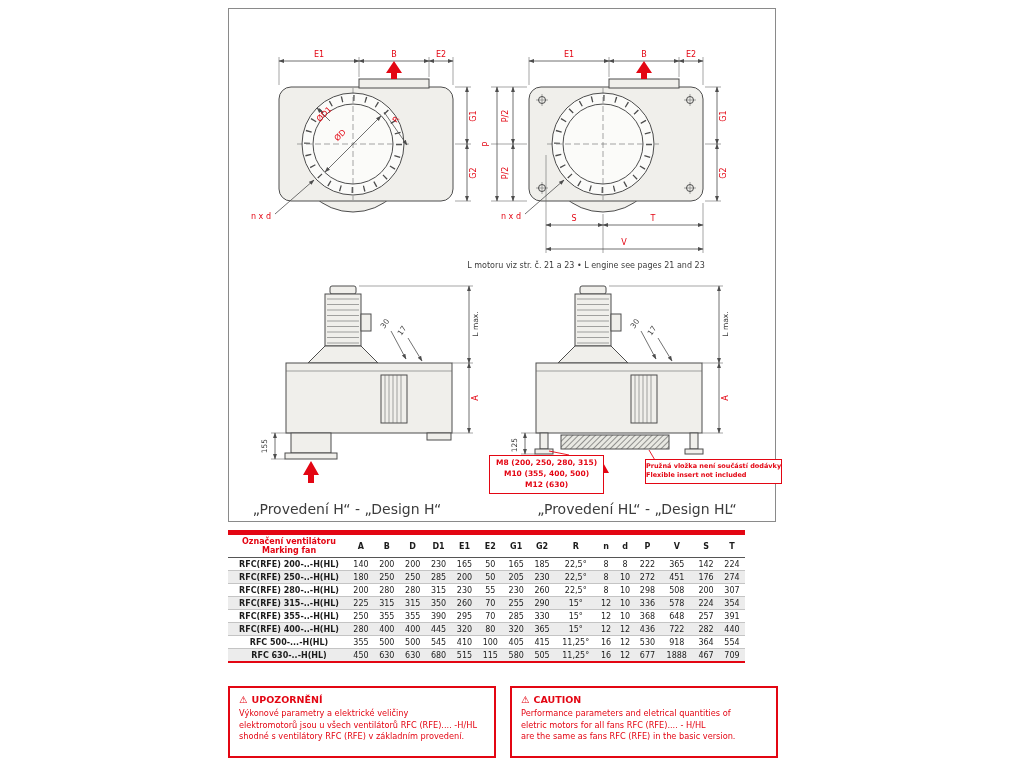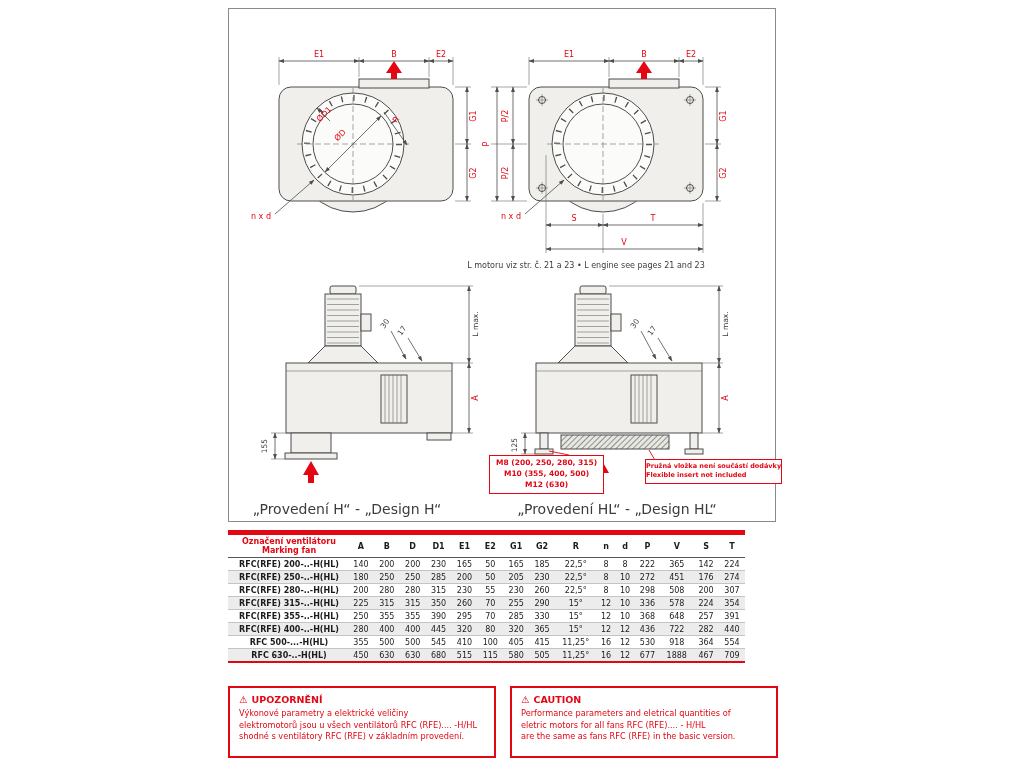--- a/index.html
+++ b/index.html
@@ -5,21 +5,21 @@
   * { margin:0; padding:0; box-sizing:border-box; }
   html,body { width:1024px; height:768px; background:#ffffff; font-family:"DejaVu Sans", sans-serif; }
   .page { position:relative; width:1024px; height:768px; background:#fff; overflow:hidden; }
 
   
   .drawing-panel { position:absolute; left:228px; top:8px; width:548px; height:514px; border:1px solid #8a8a8a; background:#fff; }
   .note { position:absolute; left:10px; top:6px; font-size:8.5px; color:#3c3c3c; line-height:1.5; }
   .engine-note { position:absolute; left:357px; top:252px; transform:translateX(-50%); white-space:nowrap; font-size:8px; color:#3c3c3c; }
   .design-label { position:absolute; top:492px; transform:translateX(-50%); font-size:14px; color:#3c3c3c; white-space:nowrap; }
   .design-label.h { left:118px; }
-  .design-label.hl { left:388px;text-align:right; }
+  .design-label.hl { left:408px;text-align:right; }
   .m-note { position:absolute; left:260px; top:446px; border:1px solid #e30613; background:#fff; color:#e30613; font-weight:bold; font-size:7.5px; line-height:1.45; padding:2px 6px; white-space:nowrap;text-align:center; }
   .insert-note { position:absolute; left:416px; top:450px; border:1px solid #e30613; background:#fff; color:#e30613; font-weight:bold; font-size:6.5px; line-height:1.45; padding:2px 0; white-space:nowrap; }
 
   
   .sfill { fill:#f0efeb; stroke:#4d4d4d; stroke-width:1; }
   .sline { fill:none; stroke:#4d4d4d; stroke-width:1; }
   .white { fill:#fbfbf9; }
   .thin  { fill:none; stroke:#6a6a6a; stroke-width:0.6; }
   .dash  { fill:none; stroke:#6a6a6a; stroke-width:0.6; stroke-dasharray:6 3; }
   .diml  { fill:none; stroke:#4d4d4d; stroke-width:0.8; }

